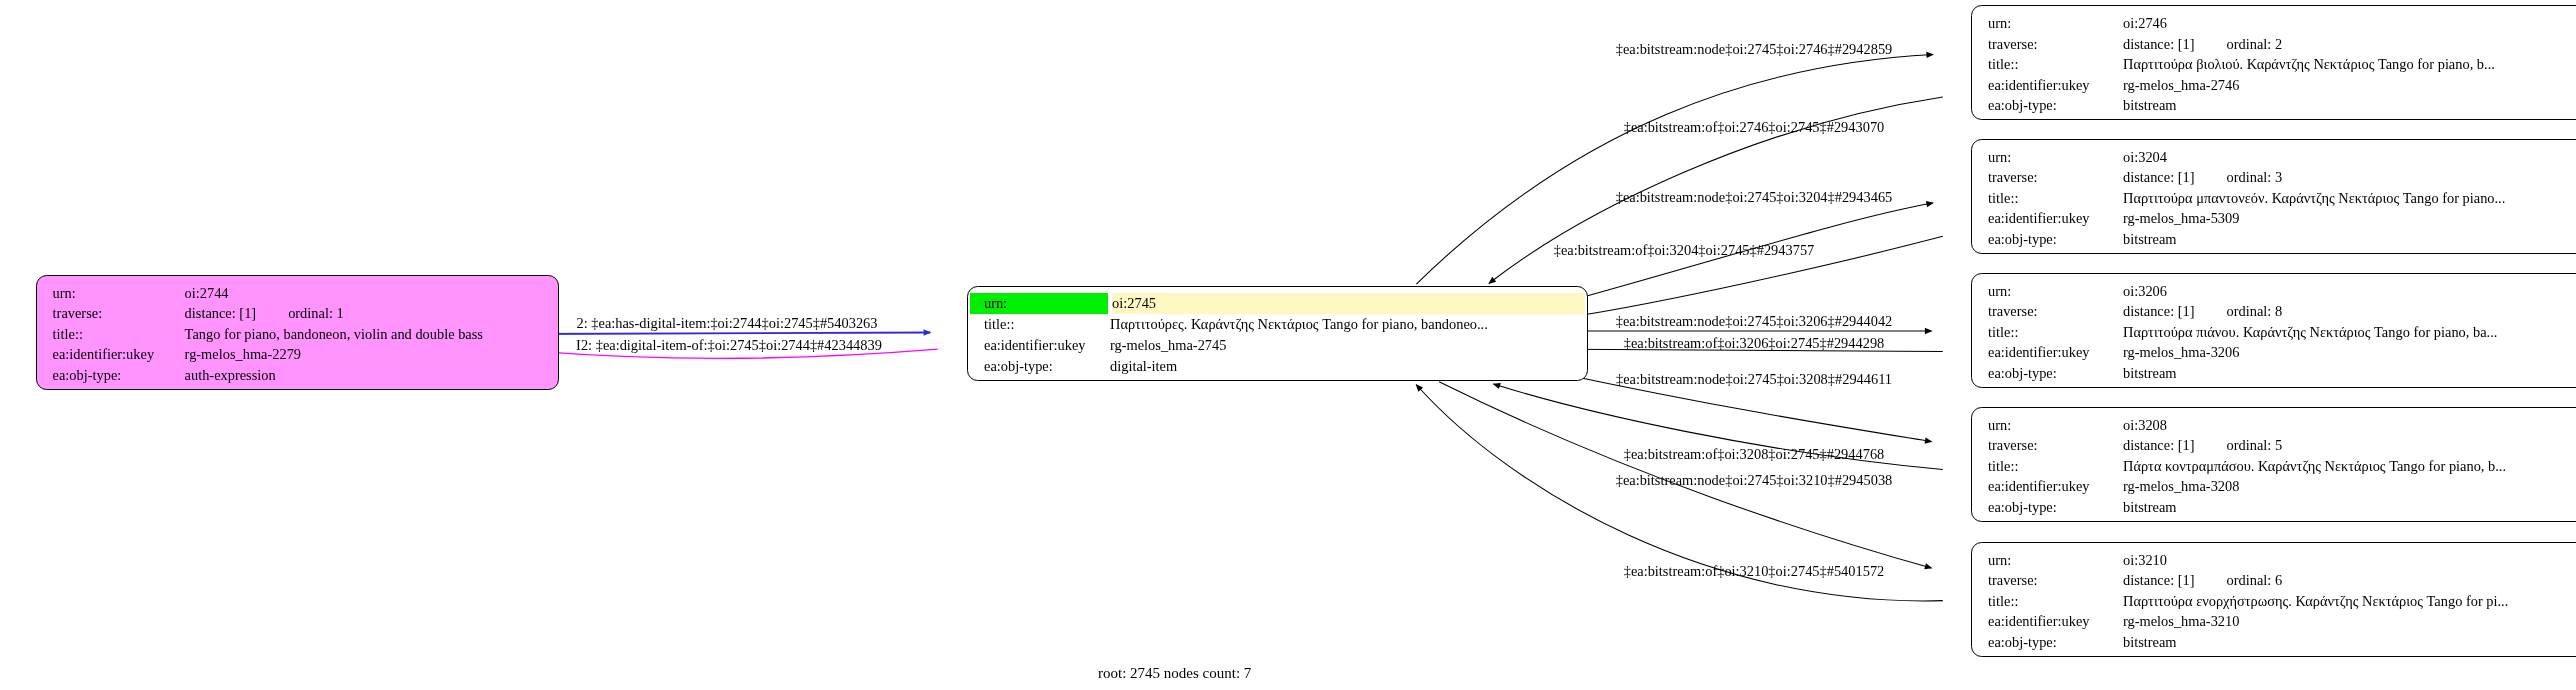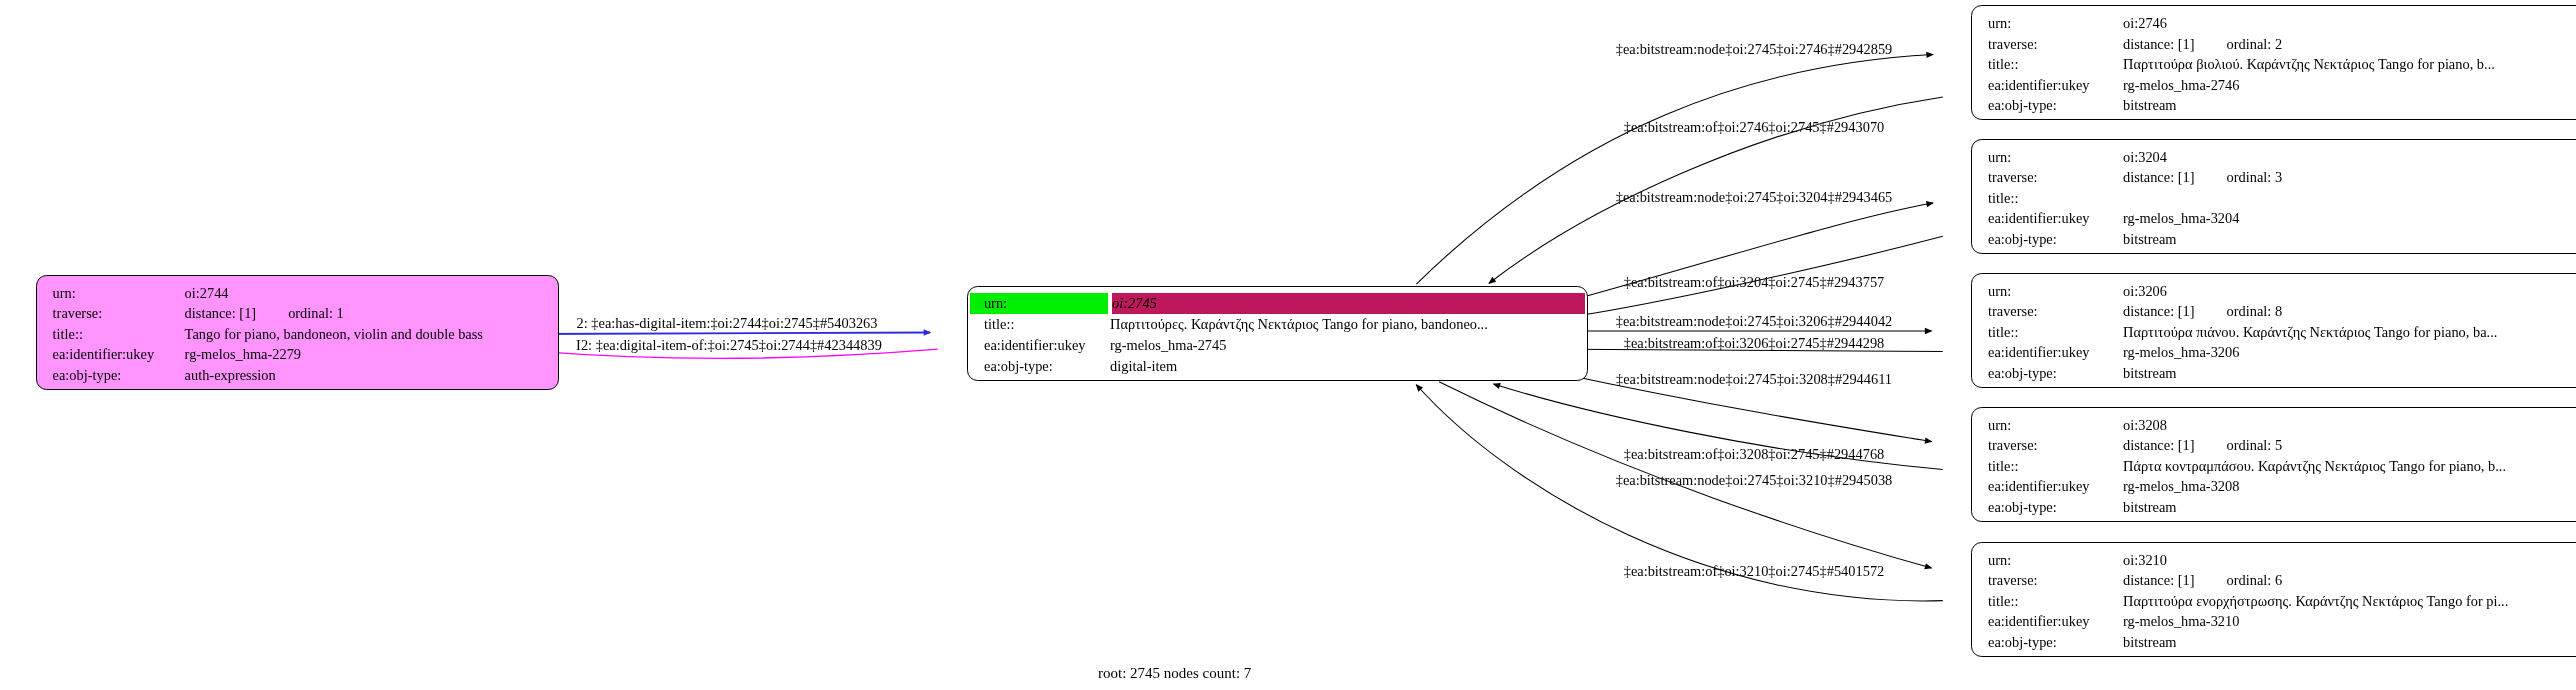--- a/index.html
+++ b/index.html
@@ -95,21 +95,21 @@
           <span class="val">auth-expression</span>
         </div>
     </div>
   </div>
 
   <div class="node node-green" style="left:939px; top:286px; width:621px; height:95px;">
     <div class="rows" style="padding-top:5.3px;">
       <div class="row hl">
         <span class="cell-l" style="background:#00ee00;">urn:</span>
           <span class="gap"></span>
-          <span class="cell-v" style="background:#be185d;font-style:italic;">oi:2745</span>
+          <span class="cell-v" style="background:#fef9c3;">oi:2745</span>
       </div>
       <div class="row">
           <span class="lbl">title::</span>
           <span class="val">Παρτιτούρες. Καράντζης Νεκτάριος Tango for piano, bandoneo...</span>
         </div>
       <div class="row">
           <span class="lbl">ea:identifier:ukey</span>
           <span class="val">rg-melos_hma-2745</span>
         </div>
       <div class="row">
@@ -151,24 +151,25 @@
           <span class="lbl">urn:</span>
           <span class="val">oi:3204</span>
         </div>
       <div class="row">
           <span class="lbl">traverse:</span>
           <span class="val">distance: [1]</span>
           <span class="val val2">ordinal: 3</span>
         </div>
       <div class="row">
           <span class="lbl">title::</span>
-        </div>
-      <div class="row">
-          <span class="lbl">ea:identifier:ukey</span>
-          <span class="val">rg-melos_hma-3204</span>
+          <span class="val">Παρτιτούρα μπαντονεόν. Καράντζης Νεκτάριος Tango for piano...</span>
+        </div>
+      <div class="row">
+          <span class="lbl">ea:identifier:ukey</span>
+          <span class="val">rg-melos_hma-5309</span>
         </div>
       <div class="row">
           <span class="lbl">ea:obj-type:</span>
           <span class="val">bitstream</span>
         </div>
     </div>
   </div>
 
   <div class="node node-white" style="left:1943px; top:273px; width:627px; height:115px;">
     <div class="rows">
@@ -247,21 +248,21 @@
         </div>
     </div>
   </div>
 
   <div class="elabel" style="left:530px; top:314px; width:394px;">2: ‡ea:has-digital-item:‡oi:2744‡oi:2745‡#5403263</div>
   <div class="elabel" style="left:530px; top:336px; width:398px;">I2: ‡ea:digital-item-of:‡oi:2745‡oi:2744‡#42344839</div>
 
   <div class="elabel" style="left:1557px; top:40px;  width:394px;">‡ea:bitstream:node‡oi:2745‡oi:2746‡#2942859</div>
   <div class="elabel" style="left:1557px; top:118px; width:394px;">‡ea:bitstream:of‡oi:2746‡oi:2745‡#2943070</div>
   <div class="elabel" style="left:1557px; top:188px; width:394px;">‡ea:bitstream:node‡oi:2745‡oi:3204‡#2943465</div>
-  <div class="elabel" style="left:1557px; top:241px; width:394px;margin-top:32px;">‡ea:bitstream:of‡oi:3204‡oi:2745‡#2943757</div>
+  <div class="elabel" style="left:1487px; top:241px; width:394px;">‡ea:bitstream:of‡oi:3204‡oi:2745‡#2943757</div>
   <div class="elabel" style="left:1557px; top:312px; width:394px;">‡ea:bitstream:node‡oi:2745‡oi:3206‡#2944042</div>
   <div class="elabel" style="left:1557px; top:334px; width:394px;">‡ea:bitstream:of‡oi:3206‡oi:2745‡#2944298</div>
   <div class="elabel" style="left:1557px; top:370px; width:394px;">‡ea:bitstream:node‡oi:2745‡oi:3208‡#2944611</div>
   <div class="elabel" style="left:1557px; top:445px; width:394px;">‡ea:bitstream:of‡oi:3208‡oi:2745‡#2944768</div>
   <div class="elabel" style="left:1557px; top:471px; width:394px;">‡ea:bitstream:node‡oi:2745‡oi:3210‡#2945038</div>
   <div class="elabel" style="left:1557px; top:562px; width:394px;">‡ea:bitstream:of‡oi:3210‡oi:2745‡#5401572</div>
 
   <div class="caption">root: 2745 nodes count: 7</div>
 
 </div>

